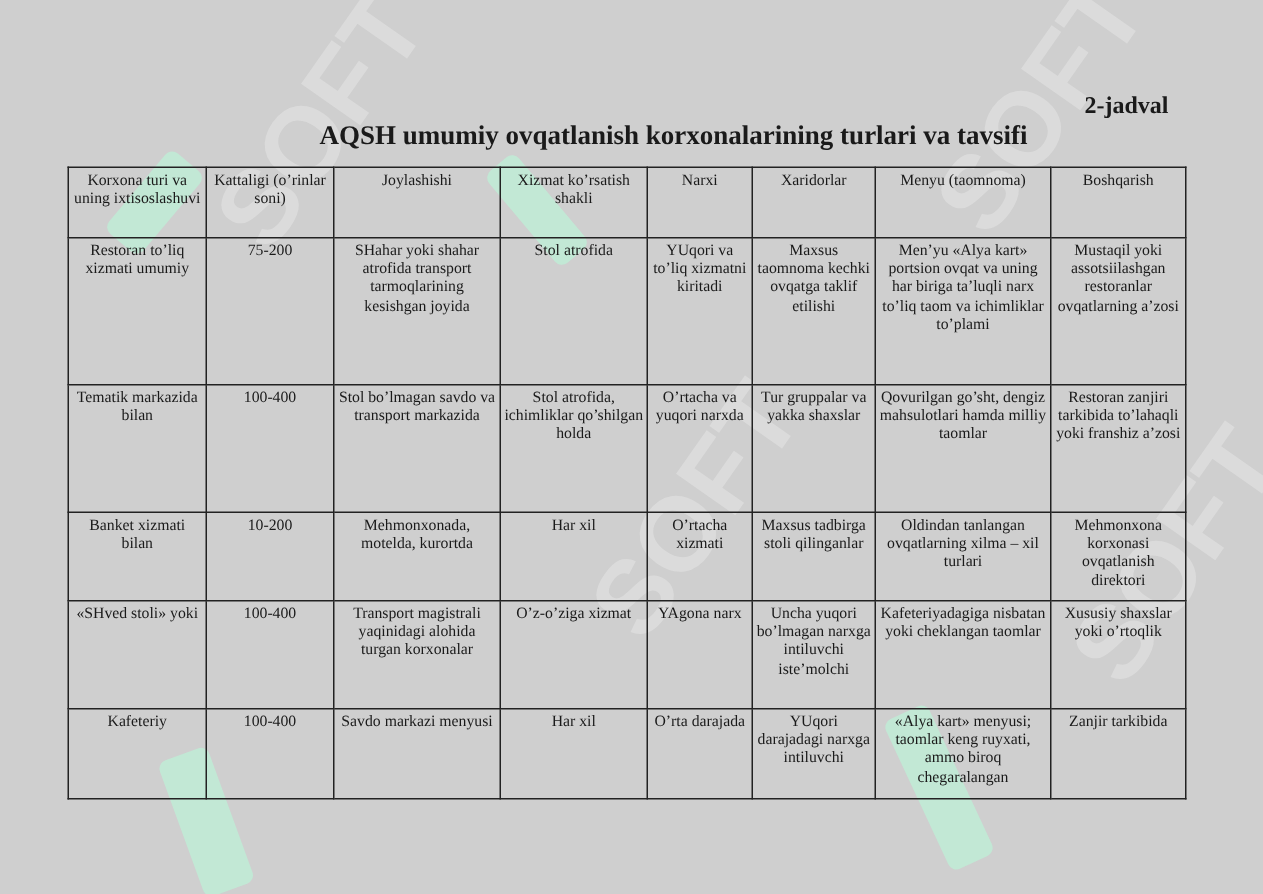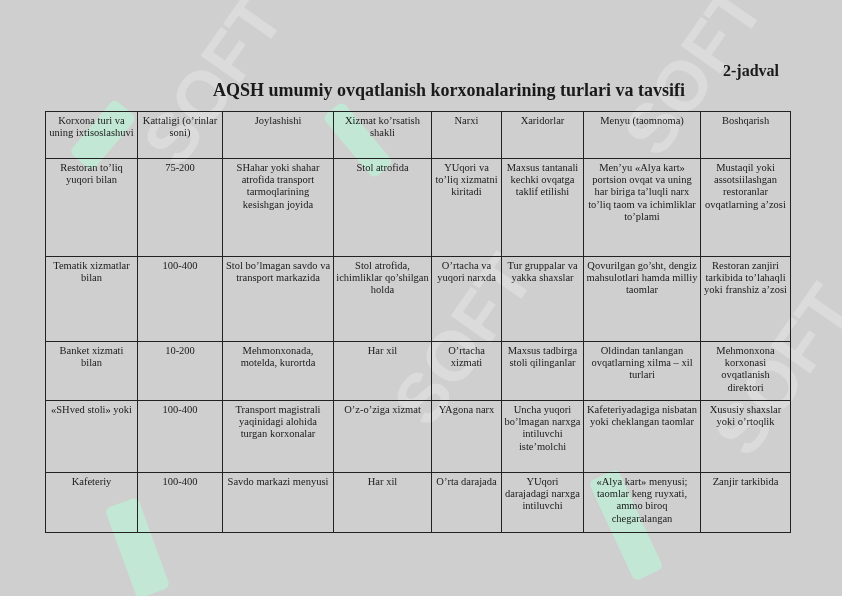--- a/index.html
+++ b/index.html
@@ -77,31 +77,31 @@
     <th>Korxona turi  va uning ixtisoslashuvi</th>
     <th>Kattaligi (o’rinlar soni)</th>
     <th>Joylashishi</th>
     <th>Xizmat ko’rsatish shakli</th>
     <th>Narxi</th>
     <th>Xaridorlar</th>
     <th>Menyu (taomnoma)</th>
     <th>Boshqarish</th>
   </tr>
   <tr style="height:98px;">
-    <td class="left">Restoran to’liq yuqori bilan</td>
+    <td class="left">Restoran to’liq xizmati umumiy</td>
     <td>75-200</td>
     <td>SHahar  yoki shahar atrofida transport tarmoqlarining kesishgan joyida</td>
     <td>Stol atrofida</td>
     <td>YUqori va to’liq xizmatni kiritadi</td>
-    <td>Maxsus tantanali kechki ovqatga taklif etilishi</td>
+    <td>Maxsus taomnoma kechki ovqatga taklif etilishi</td>
     <td>Men’yu «Alya kart» portsion ovqat va uning har biriga ta’luqli narx to’liq taom va ichimliklar to’plami</td>
     <td>Mustaqil yoki assotsiilashgan restoranlar ovqatlarning a’zosi</td>
   </tr>
   <tr style="height:85px;">
-    <td>Tematik xizmatlar bilan</td>
+    <td>Tematik markazida bilan</td>
     <td>100-400</td>
     <td>Stol bo’lmagan savdo va transport markazida</td>
     <td>Stol atrofida, ichimliklar qo’shilgan holda</td>
     <td>O’rtacha va yuqori narxda</td>
     <td>Tur gruppalar va yakka shaxslar</td>
     <td>Qovurilgan go’sht, dengiz mahsulotlari hamda milliy taomlar</td>
     <td>Restoran zanjiri tarkibida to’lahaqli yoki franshiz a’zosi</td>
   </tr>
   <tr style="height:59px;">
     <td>Banket xizmati bilan</td>

